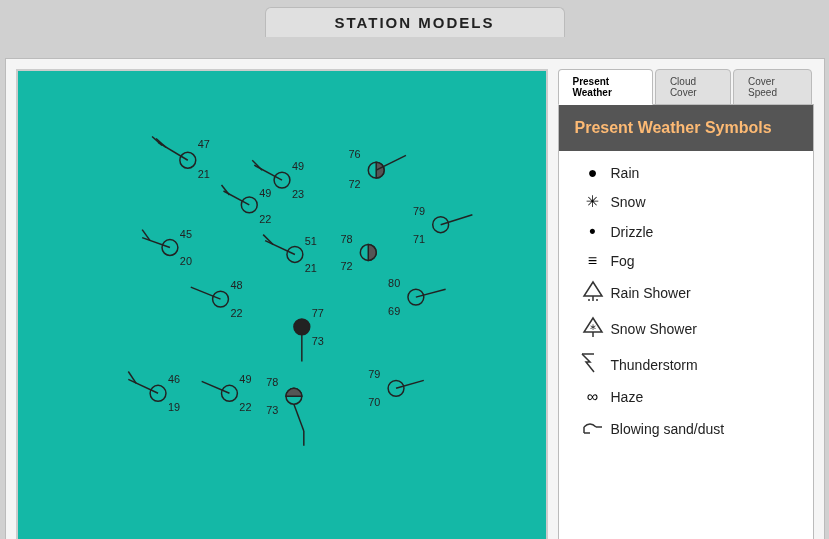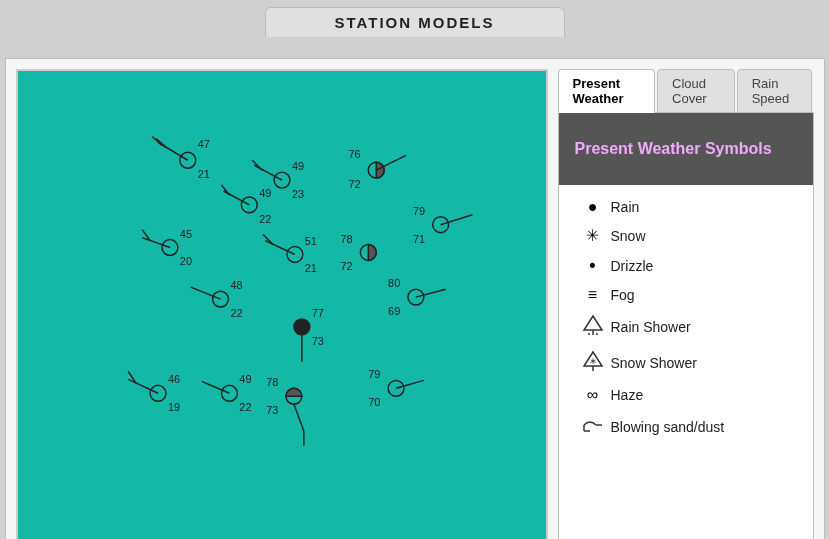--- a/index.html
+++ b/index.html
@@ -62,45 +62,45 @@
     }
     .tabs {
       display: flex;
       flex-direction: row;
       margin-bottom: 0;
     }
     .tab {
       padding: 6px 14px;
       border: 1px solid #bbb;
       border-radius: 4px 4px 0 0;
-      font-size: 13px;
+      font-size: 10px;
       cursor: pointer;
       background: #e0e0e0;
       color: #444;
       margin-right: 2px;
     }
     .tab.active {
       background: #fff;
       border-bottom: 1px solid #fff;
       color: #000;
       font-weight: bold;
       z-index: 2;
     }
     .symbol-card {
       border: 1px solid #bbb;
       background: #fff;
       flex: 1;
       margin-top: -1px;
     }
     .symbol-card-header {
       background: #555;
-      color: #f0abfc;
+      color: #fdba74;
       font-size: 16px;
       font-weight: bold;
-      padding: 27px 16px;
+      padding: 14px 16px;
     }
     .symbol-list {
       padding: 8px 16px;
     }
     .symbol-row {
       display: flex;
       align-items: center;
       padding: 5px 0;
       font-size: 14px;
     }
@@ -249,21 +249,21 @@
           <text x="-28" y="-10" font-size="11" fill="#222">78</text>
           <text x="-28" y="18" font-size="11" fill="#222">73</text>
         </g>
       </svg>
     </div>
 
     <div class="right-panel">
       <div class="tabs">
         <div class="tab active">Present Weather</div>
         <div class="tab">Cloud Cover</div>
-        <div class="tab">Rain Speed</div>
+        <div class="tab">Cover Speed</div>
       </div>
       <div class="symbol-card">
         <div class="symbol-card-header">Present Weather Symbols</div>
         <div class="symbol-list">
 
           <div class="symbol-row">
             <div class="symbol-icon">●</div>
             <div class="symbol-label">Rain</div>
           </div>
 
@@ -300,20 +300,29 @@
               <svg width="26" height="22" viewBox="0 0 26 22">
                 <polygon points="13,2 22,16 4,16" fill="none" stroke="#333" stroke-width="1.5"></polygon>
 
                 <text x="13" y="14" text-anchor="middle" font-size="9" fill="#333">∗</text>
                 <line x1="13" y1="16" x2="13" y2="21" stroke="#333" stroke-width="1.5"></line>
               </svg>
             </div>
             <div class="symbol-label">Snow Shower</div>
           </div>
 
+          <div class="symbol-row">
+            <div class="symbol-icon">
+              <svg width="26" height="22" viewBox="0 0 26 22">
+                <polyline points="2,2 10,10 6,10 14,20" fill="none" stroke="#333" stroke-width="1.5"></polyline>
+                <line x1="2" y1="2" x2="14" y2="2" stroke="#333" stroke-width="1.5"></line>
+              </svg>
+            </div>
+            <div class="symbol-label">Thunderstorm</div>
+          </div>
 
           <div class="symbol-row">
             <div class="symbol-icon">∞</div>
             <div class="symbol-label">Haze</div>
           </div>
 
           <div class="symbol-row">
             <div class="symbol-icon">
               <svg width="26" height="22" viewBox="0 0 26 22">
                 <path d="M4,11 Q10,5 16,11" fill="none" stroke="#333" stroke-width="1.5"></path>

